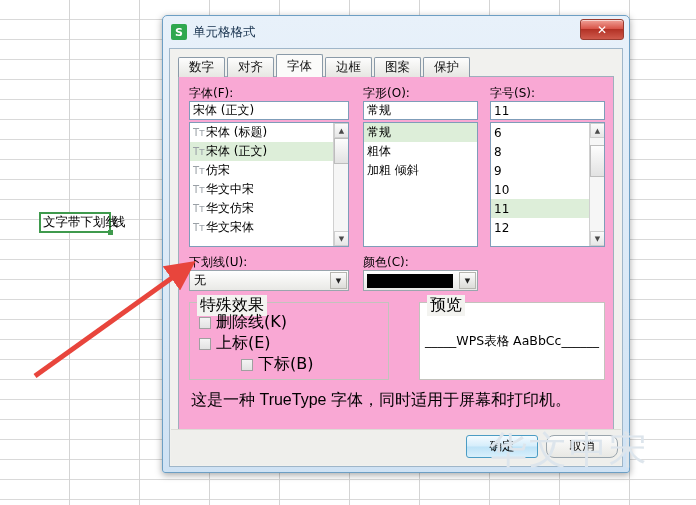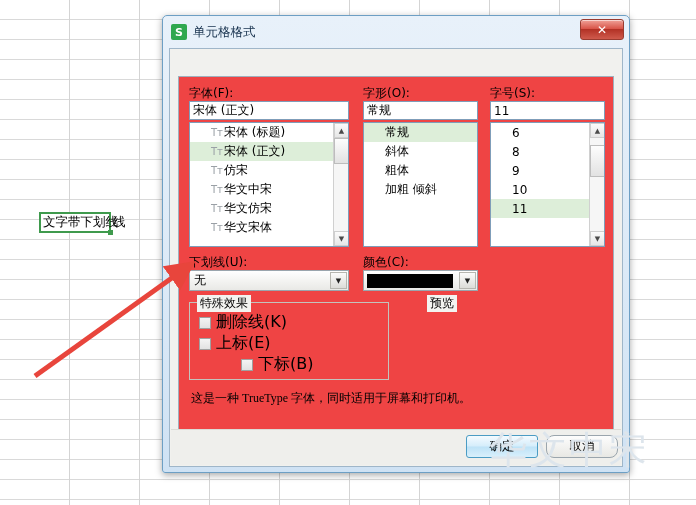--- a/index.html
+++ b/index.html
@@ -165,21 +165,21 @@
     z-index: 6;
     font-weight: normal;
   }
 
   
   #pane {
     position: absolute;
     left: 8px; top: 27px;
     width: 436px; height: 384px;
     border: 1px solid #9fb0bd;
-    background: #ef4444;
+    background: #f9a8d4;
   }
 
   .fld-label {
     position: absolute;
     font-size: 12px; color: #000;
     font-family: "DejaVu Sans", "Liberation Sans", sans-serif;
     white-space: nowrap;
   }
   .txtbox {
     position: absolute;
@@ -198,21 +198,21 @@
     position: absolute;
     background: #ffffff;
     border: 1px solid #7f9db9;
     overflow: hidden;
   }
   .listitem {
     height: 19px;
     display: flex; align-items: center;
     font-size: 12px;
     color: #000;
-    padding-left: 21px;
+    padding-left: 3px;
     white-space: nowrap;
     cursor: default;
     font-family: "DejaVu Sans", "Liberation Sans", sans-serif;
   }
   .listitem.sel { background: #ddeed9; }
   .tticon {
     display: inline-block;
     width: 13px;
     color: #9aa0a6;
     font-size: 10px;
@@ -277,21 +277,21 @@
   }
 
   
   .groupbox {
     position: absolute;
     border: 1px solid #c3c3bd;
     background: transparent;
   }
   .grouptitle {
     position: absolute;
-    font-size: 12px;
+    font-size: 16px;
     background: #f3f3f0;
     padding: 0 3px;
     color: #000;
     font-family: Liberation Mono, monospace;
     white-space: nowrap;
   }
   .chkrow {
     position: absolute;
     display: flex; align-items: center;
     font-size: 16px;
@@ -319,23 +319,23 @@
     transform: translateY(-50%);
     text-align: center;
     font-size: 12.5px;
     color: #000;
     white-space: nowrap;
     font-family: "DejaVu Sans", "Liberation Sans", sans-serif;
   }
 
   #desc-text {
     position: absolute;
-    font-size: 12px; color: #000;
-    white-space: nowrap;
-    font-family: Liberation Serif, serif;
+    font-size: 16px; color: #000;
+    white-space: nowrap;
+    font-family: Liberation Sans, sans-serif;
   }
 
   
   #ok-btn {
     position: absolute;
     left: 296px; top: 386px;
     width: 72px; height: 23px;
     border: 1px solid #4b9cc4;
     border-radius: 3px;
     background: linear-gradient(to bottom,#f4fbff 0%, #d5edfb 48%, #bde2f7 52%, #d9f0fc 100%);
@@ -381,20 +381,28 @@
   <div id="dialog">
 
     <div id="titlebar">
       <div id="app-icon">S</div>
       <div id="dialog-title">单元格格式</div>
       <div id="close-btn">✕</div>
     </div>
 
     <div id="dialog-body">
 
+      <div id="tabstrip">
+        <div class="tab">数字</div>
+        <div class="tab">对齐</div>
+        <div class="tab active">字体</div>
+        <div class="tab">边框</div>
+        <div class="tab">图案</div>
+        <div class="tab">保护</div>
+      </div>
 
       <div id="pane">
 
         <div class="fld-label" style="left:10px; top:8px;">字体(F):</div>
         <div class="txtbox" style="left:10px; top:24px; width:160px;">宋体 (正文)</div>
         <div class="listbox" style="left:10px; top:45px; width:160px; height:125px;">
           <div class="listitem">
               <span class="tticon">Tᴛ</span>
               <span>宋体 (标题)</span>
             </div>
@@ -422,33 +430,33 @@
             <div class="arrow">▲</div>
             <div class="thumb" style="top:15px; height:26px;"></div>
             <div class="arrow bot">▼</div>
           </div>
         </div>
 
         <div class="fld-label" style="left:184px; top:8px;">字形(O):</div>
         <div class="txtbox" style="left:184px; top:24px; width:115px;">常规</div>
         <div class="listbox" style="left:184px; top:45px; width:115px; height:125px;">
           <div class="listitem sel">常规</div>
-          <div class="listitem">斜体</div>
           <div class="listitem">粗体</div>
           <div class="listitem">加粗 倾斜</div>
         </div>
 
         <div class="fld-label" style="left:311px; top:8px;">字号(S):</div>
         <div class="txtbox" style="left:311px; top:24px; width:115px;">11</div>
         <div class="listbox" style="left:311px; top:45px; width:115px; height:125px;">
           <div class="listitem">6</div>
           <div class="listitem">8</div>
           <div class="listitem">9</div>
           <div class="listitem">10</div>
           <div class="listitem sel">11</div>
+          <div class="listitem">12</div>
           <div class="vscroll">
             <div class="arrow">▲</div>
             <div class="thumb" style="top:22px; height:32px;"></div>
             <div class="arrow bot">▼</div>
           </div>
         </div>
 
         <div class="fld-label" style="left:10px; top:177px;">下划线(U):</div>
         <div class="combo" style="left:10px; top:193px; width:160px;">
           <span>无</span>
@@ -469,20 +477,23 @@
         </div>
         <div class="chkrow" style="left:20px; top:256px;">
           <span class="chkbox"></span>
           <span>上标(E)</span>
         </div>
         <div class="chkrow" style="left:20px; top:277px;padding-left:42px;">
           <span class="chkbox"></span>
           <span>下标(B)</span>
         </div>
 
+        <div id="preview-box" style="left:240px; top:225px; width:186px; height:78px;">
+          <div id="preview-text">_____WPS表格  AaBbCc______</div>
+        </div>
         <div class="grouptitle" style="left:248px; top:218px;">预览</div>
 
         <div id="desc-text" style="left:12px; top:313px;">这是一种 TrueType 字体，同时适用于屏幕和打印机。</div>
       </div>
 
       <div id="btnbar"></div>
       <div id="ok-btn">确定</div>
       <div id="cancel-btn">取消</div>
     </div>
   </div>

